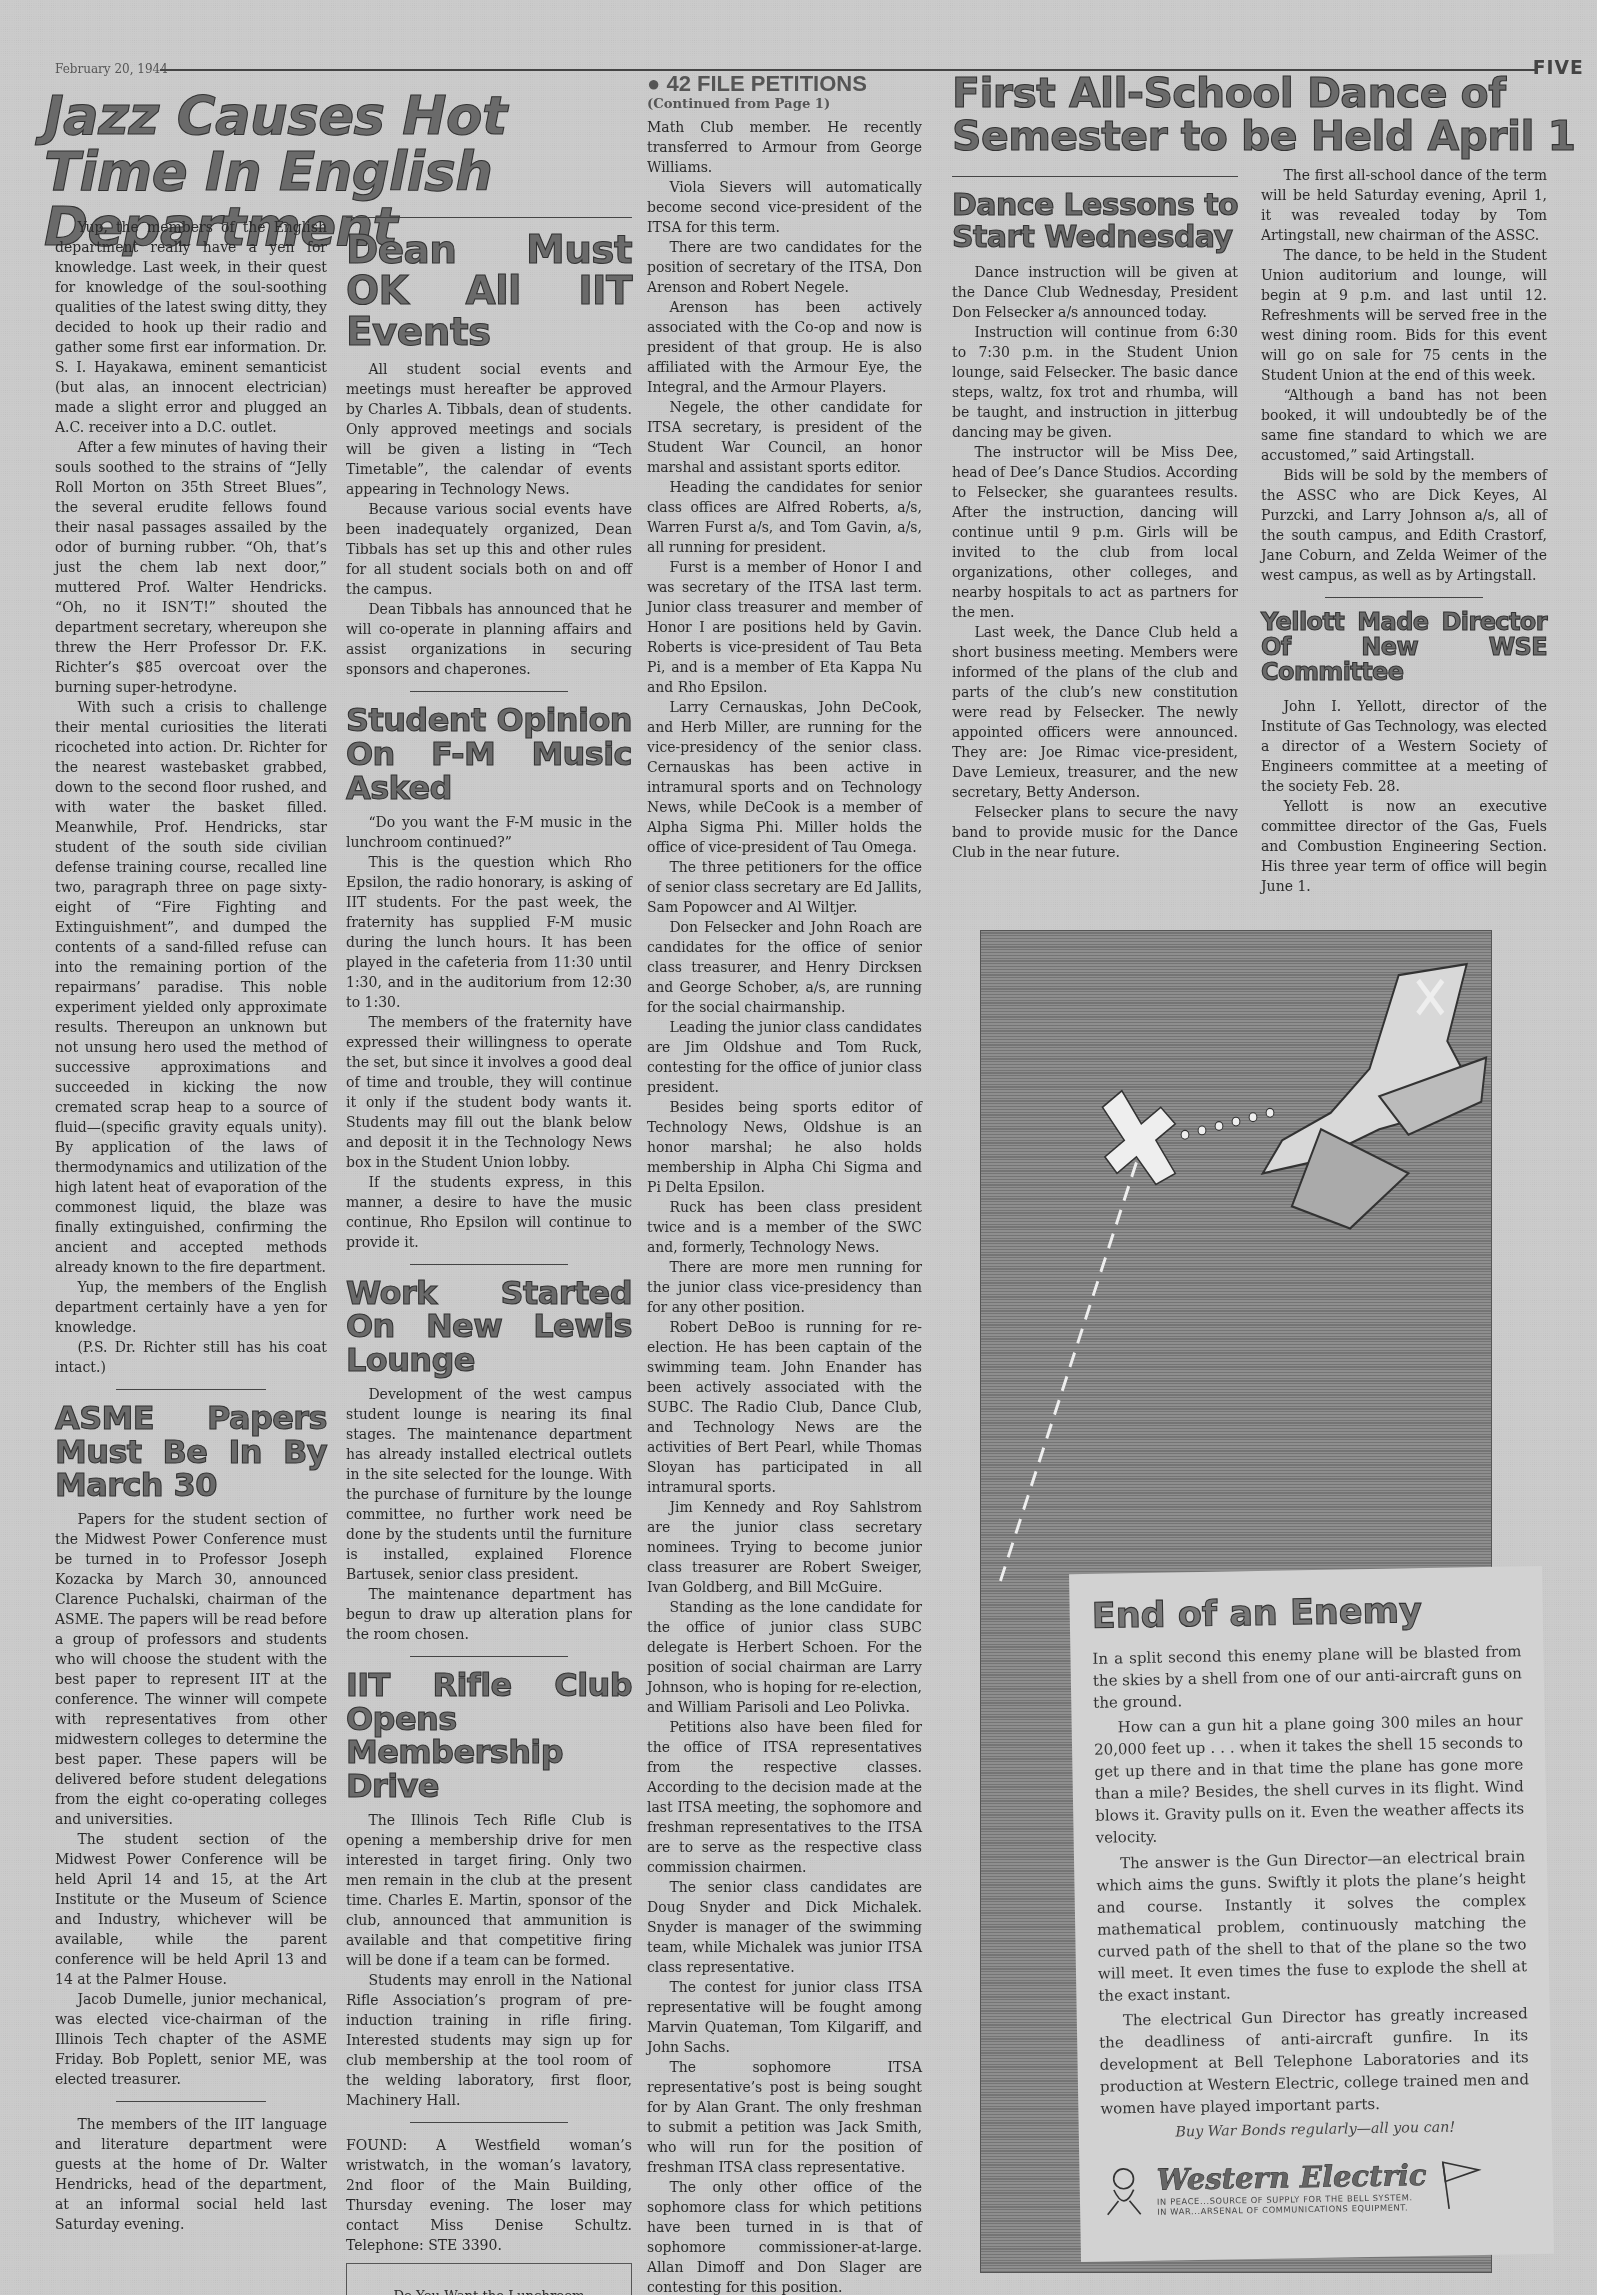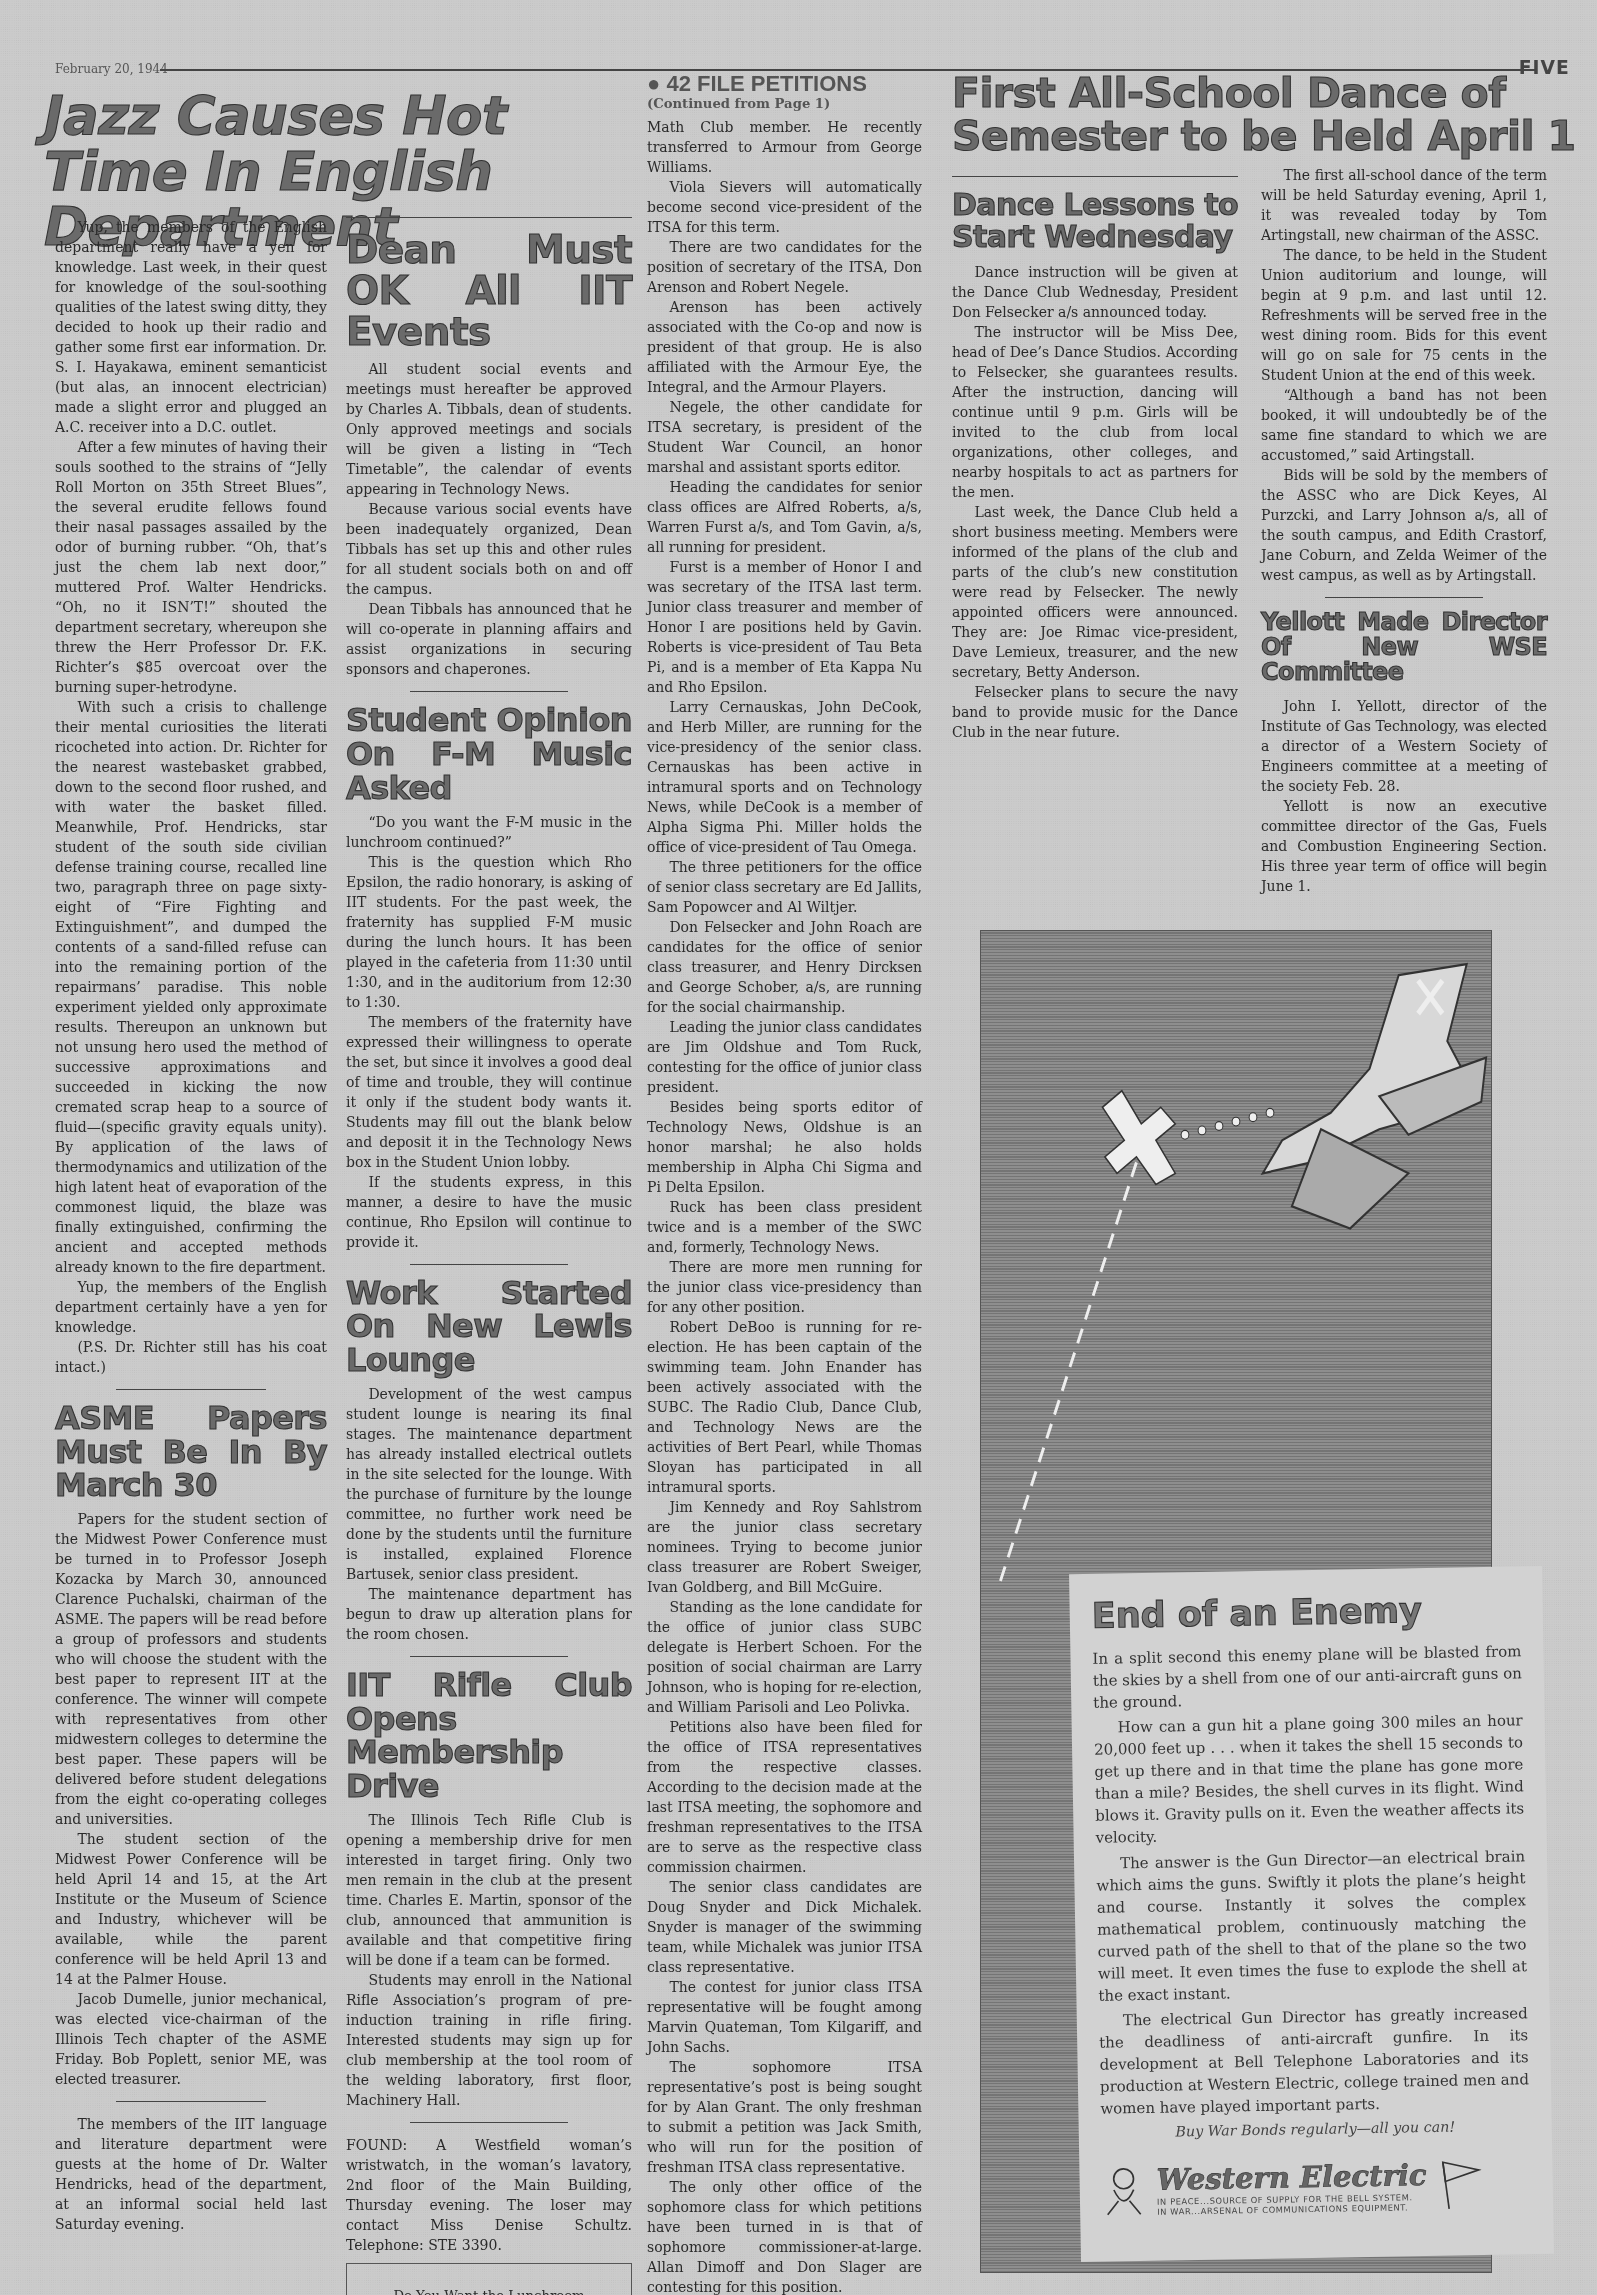--- a/index.html
+++ b/index.html
@@ -5,21 +5,21 @@
   * { box-sizing: border-box; margin: 0; padding: 0; }
   html, body { width: 1597px; height: 2295px; background: #c9c9c9; overflow: hidden; }
   body { font-family: "DejaVu Serif", serif; color: #2a2a2a; position: relative; }
   .page { position: absolute; left: 0; top: 0; width: 1597px; height: 2295px;
           background: #cbcbcb;
           background-image: radial-gradient(rgba(0,0,0,0.06) 0.6px, transparent 0.6px);
           background-size: 2.2px 2.2px; }
   .masthead { position: absolute; left: 55px; top: 58px; width: 1536px; height: 22px; }
   .masthead .date { position: absolute; left: 0; top: 4.4px; font-size: 12px; color: #555; }
   .masthead .rule { position: absolute; left: 105px; right: 55px; top: 11px; border-top: 2.2px solid #444; }
-  .masthead .pagenum { position: absolute; right: 21px; top: -1.1px; font-family: "DejaVu Sans", sans-serif; font-weight: bold; font-size: 18.7px; color: #444; letter-spacing: 1.1px; margin-left: 18px; }
+  .masthead .pagenum { position: absolute; right: 7px; top: -1.1px; font-family: "DejaVu Sans", sans-serif; font-weight: bold; font-size: 18.7px; color: #444; letter-spacing: 1.1px; margin-left: 18px; }
   .hl { font-family: "DejaVu Sans", sans-serif; font-weight: bold; color: #6a6a6a;
         -webkit-text-stroke: 1.1px #333; line-height: 1.05; letter-spacing: -0.6px; }
   .body { font-size: 14px; line-height: 20px; text-align: justify; hyphens: auto; }
   .body p { text-indent: 1.6em; }
   .divider { border-top: 1.7px solid #444; margin: 12px auto; width: 55%; }
   #jazz-hl { position: absolute; left: 44px; top: 88px; width: 550px; font-size: 53px; font-style: italic; }
   #c1body { position: absolute; left: 55px; top: 217px; width: 272px; }
 
   
   #c2 { position: absolute; left: 346px; top: 217px; width: 286px; }
@@ -156,20 +156,21 @@
     <p>The sophomore ITSA representative’s post is being sought for by Alan Grant. The only freshman to submit a petition was Jack Smith, who will run for the position of freshman ITSA class representative.</p>
     <p>The only other office of the sophomore class for which petitions have been turned in is that of sophomore commissioner-at-large. Allan Dimoff and Don Slager are contesting for this position.</p>
   </div>
 
   <h1 id="dance-hl" class="hl">First All-School Dance of Semester to be Held April 1</h1>
 
   <div id="c4" class="body">
     <div class="divider" style="width:100%;margin-top:0;"></div>
     <h2 class="hl hl4">Dance Lessons to Start Wednesday</h2>
     <p>Dance instruction will be given at the Dance Club Wednesday, President Don Felsecker a/s announced today.</p>
+    <p>Instruction will continue from 6:30 to 7:30 p.m. in the Student Union lounge, said Felsecker. The basic dance steps, waltz, fox trot and rhumba, will be taught, and instruction in jitterbug dancing may be given.</p>
     <p>The instructor will be Miss Dee, head of Dee’s Dance Studios. According to Felsecker, she guarantees results. After the instruction, dancing will continue until 9 p.m. Girls will be invited to the club from local organizations, other colleges, and nearby hospitals to act as partners for the men.</p>
     <p>Last week, the Dance Club held a short business meeting. Members were informed of the plans of the club and parts of the club’s new constitution were read by Felsecker. The newly appointed officers were announced. They are: Joe Rimac vice-president, Dave Lemieux, treasurer, and the new secretary, Betty Anderson.</p>
     <p>Felsecker plans to secure the navy band to provide music for the Dance Club in the near future.</p>
   </div>
 
   <div id="c5" class="body">
     <p>The first all-school dance of the term will be held Saturday evening, April 1, it was revealed today by Tom Artingstall, new chairman of the ASSC.</p>
     <p>The dance, to be held in the Student Union auditorium and lounge, will begin at 9 p.m. and last until 12. Refreshments will be served free in the west dining room. Bids for this event will go on sale for 75 cents in the Student Union at the end of this week.</p>
     <p>“Although a band has not been booked, it will undoubtedly be of the same fine standard to which we are accustomed,” said Artingstall.</p>
     <p>Bids will be sold by the members of the ASSC who are Dick Keyes, Al Purzcki, and Larry Johnson a/s, all of the south campus, and Edith Crastorf, Jane Coburn, and Zelda Weimer of the west campus, as well as by Artingstall.</p>

